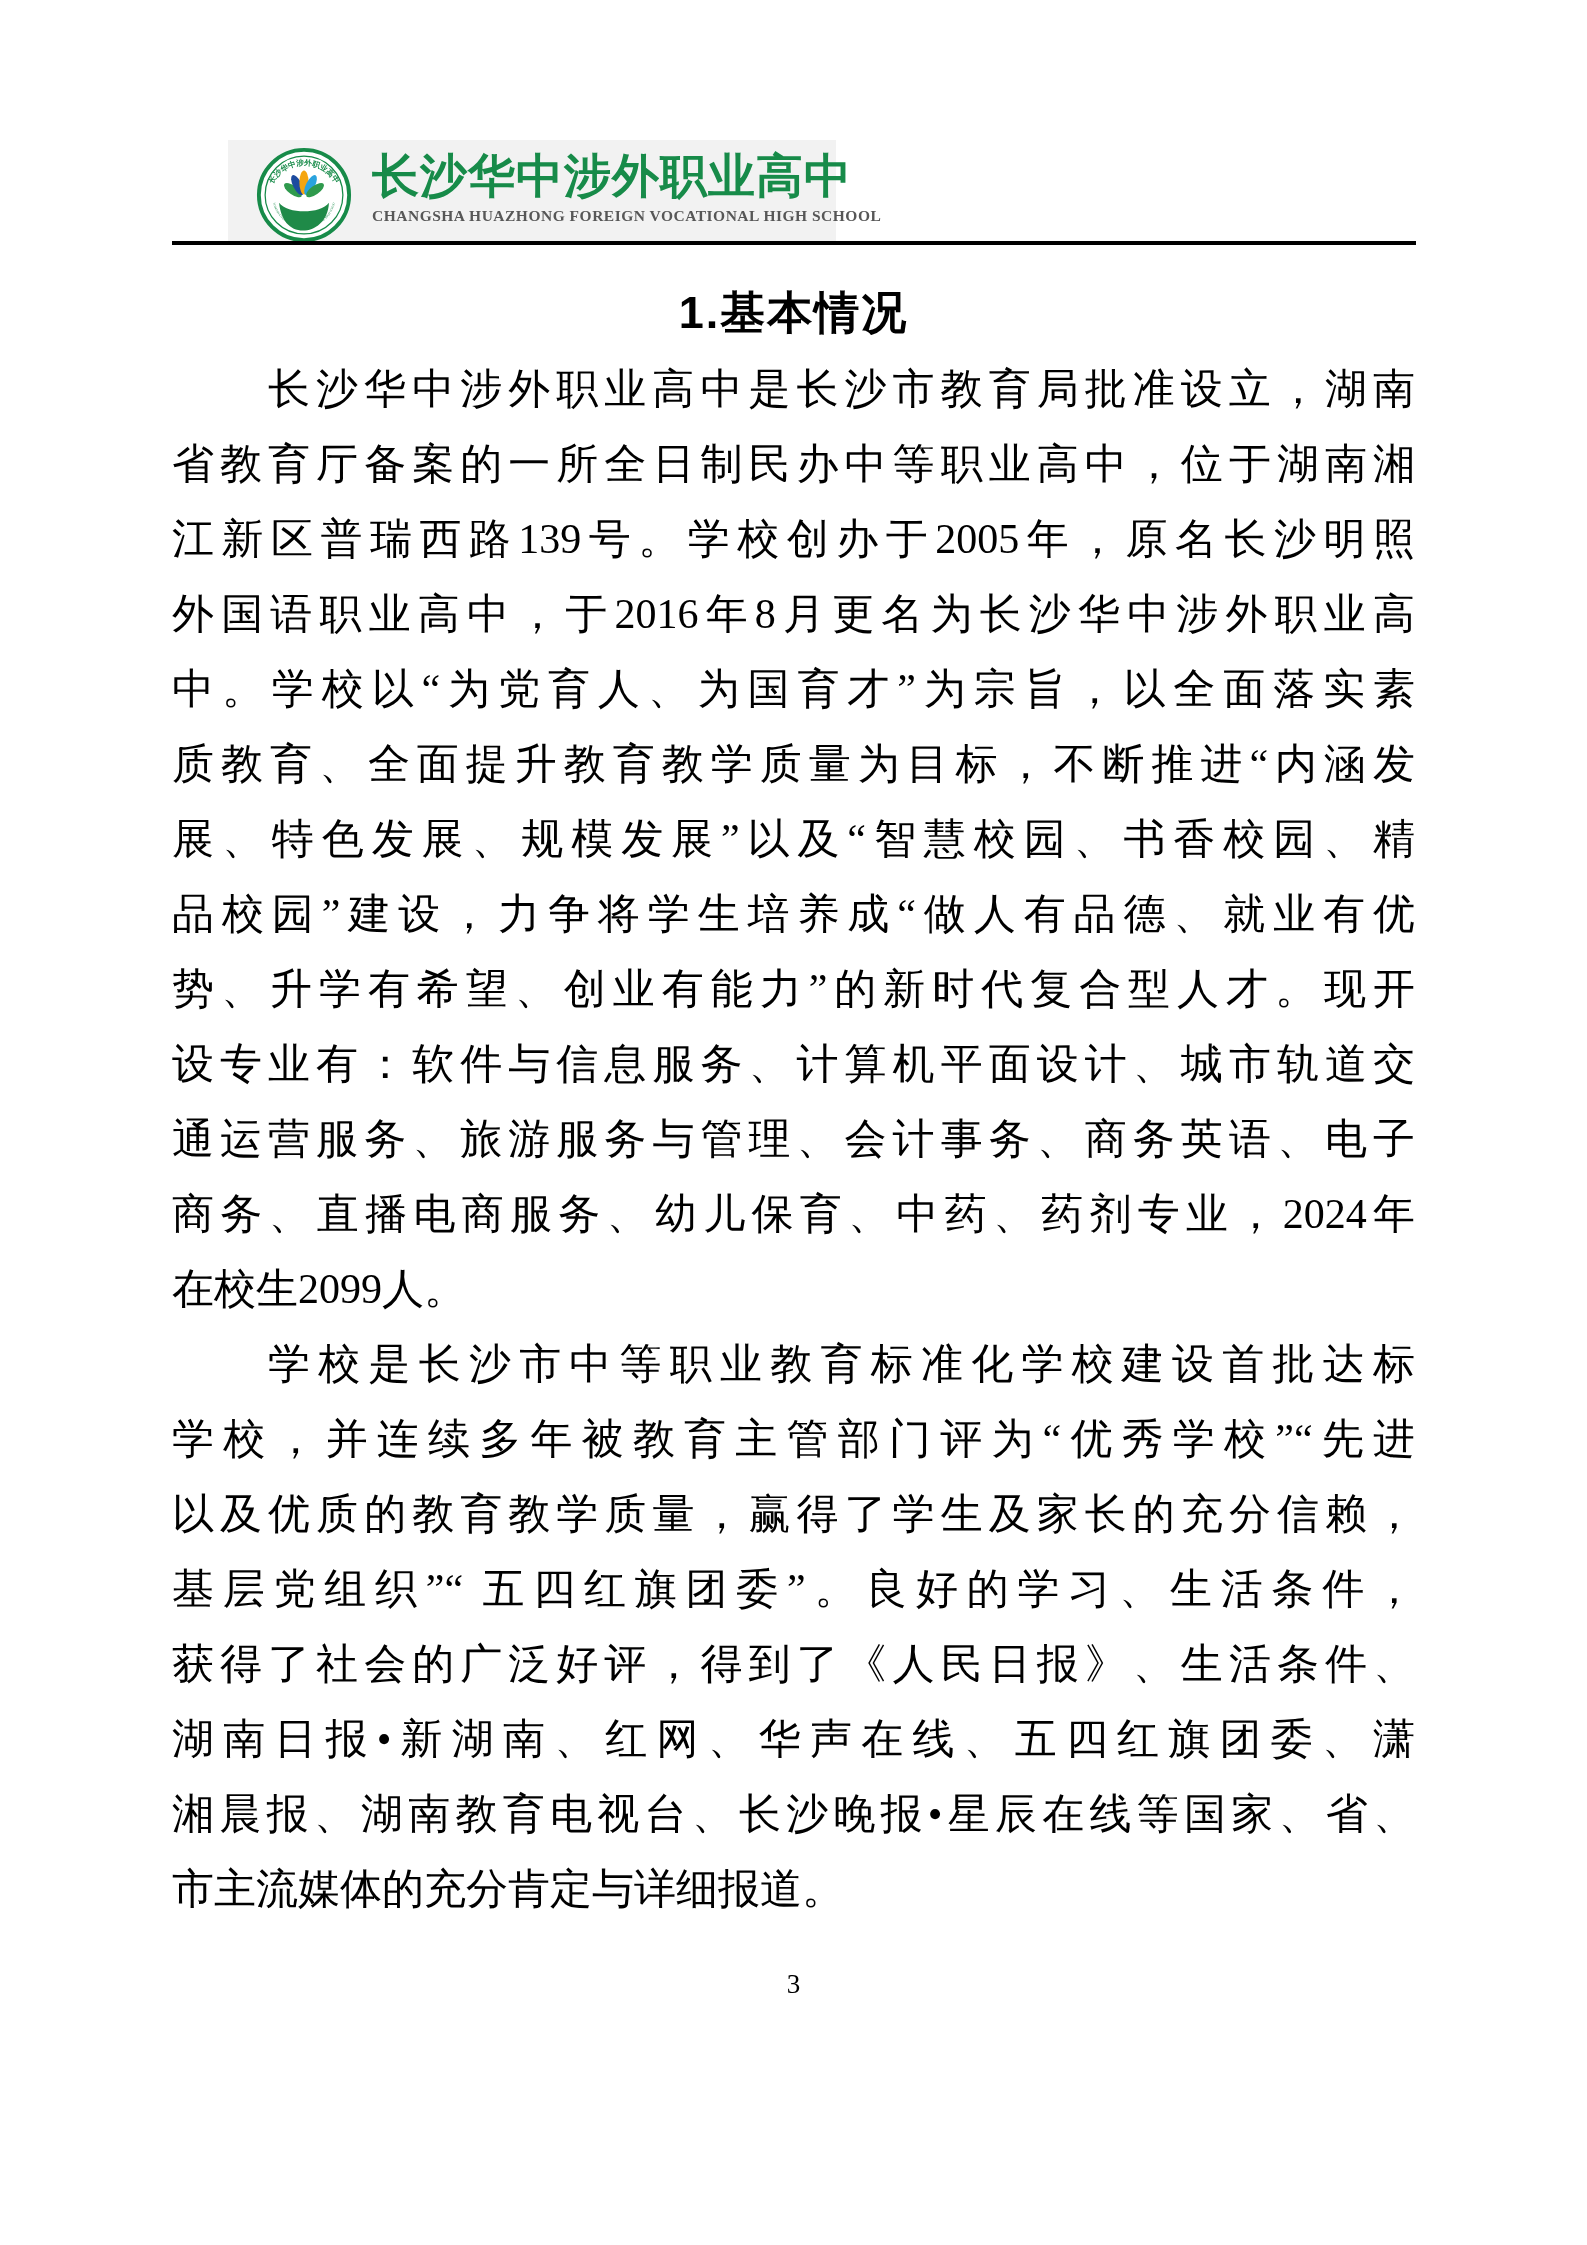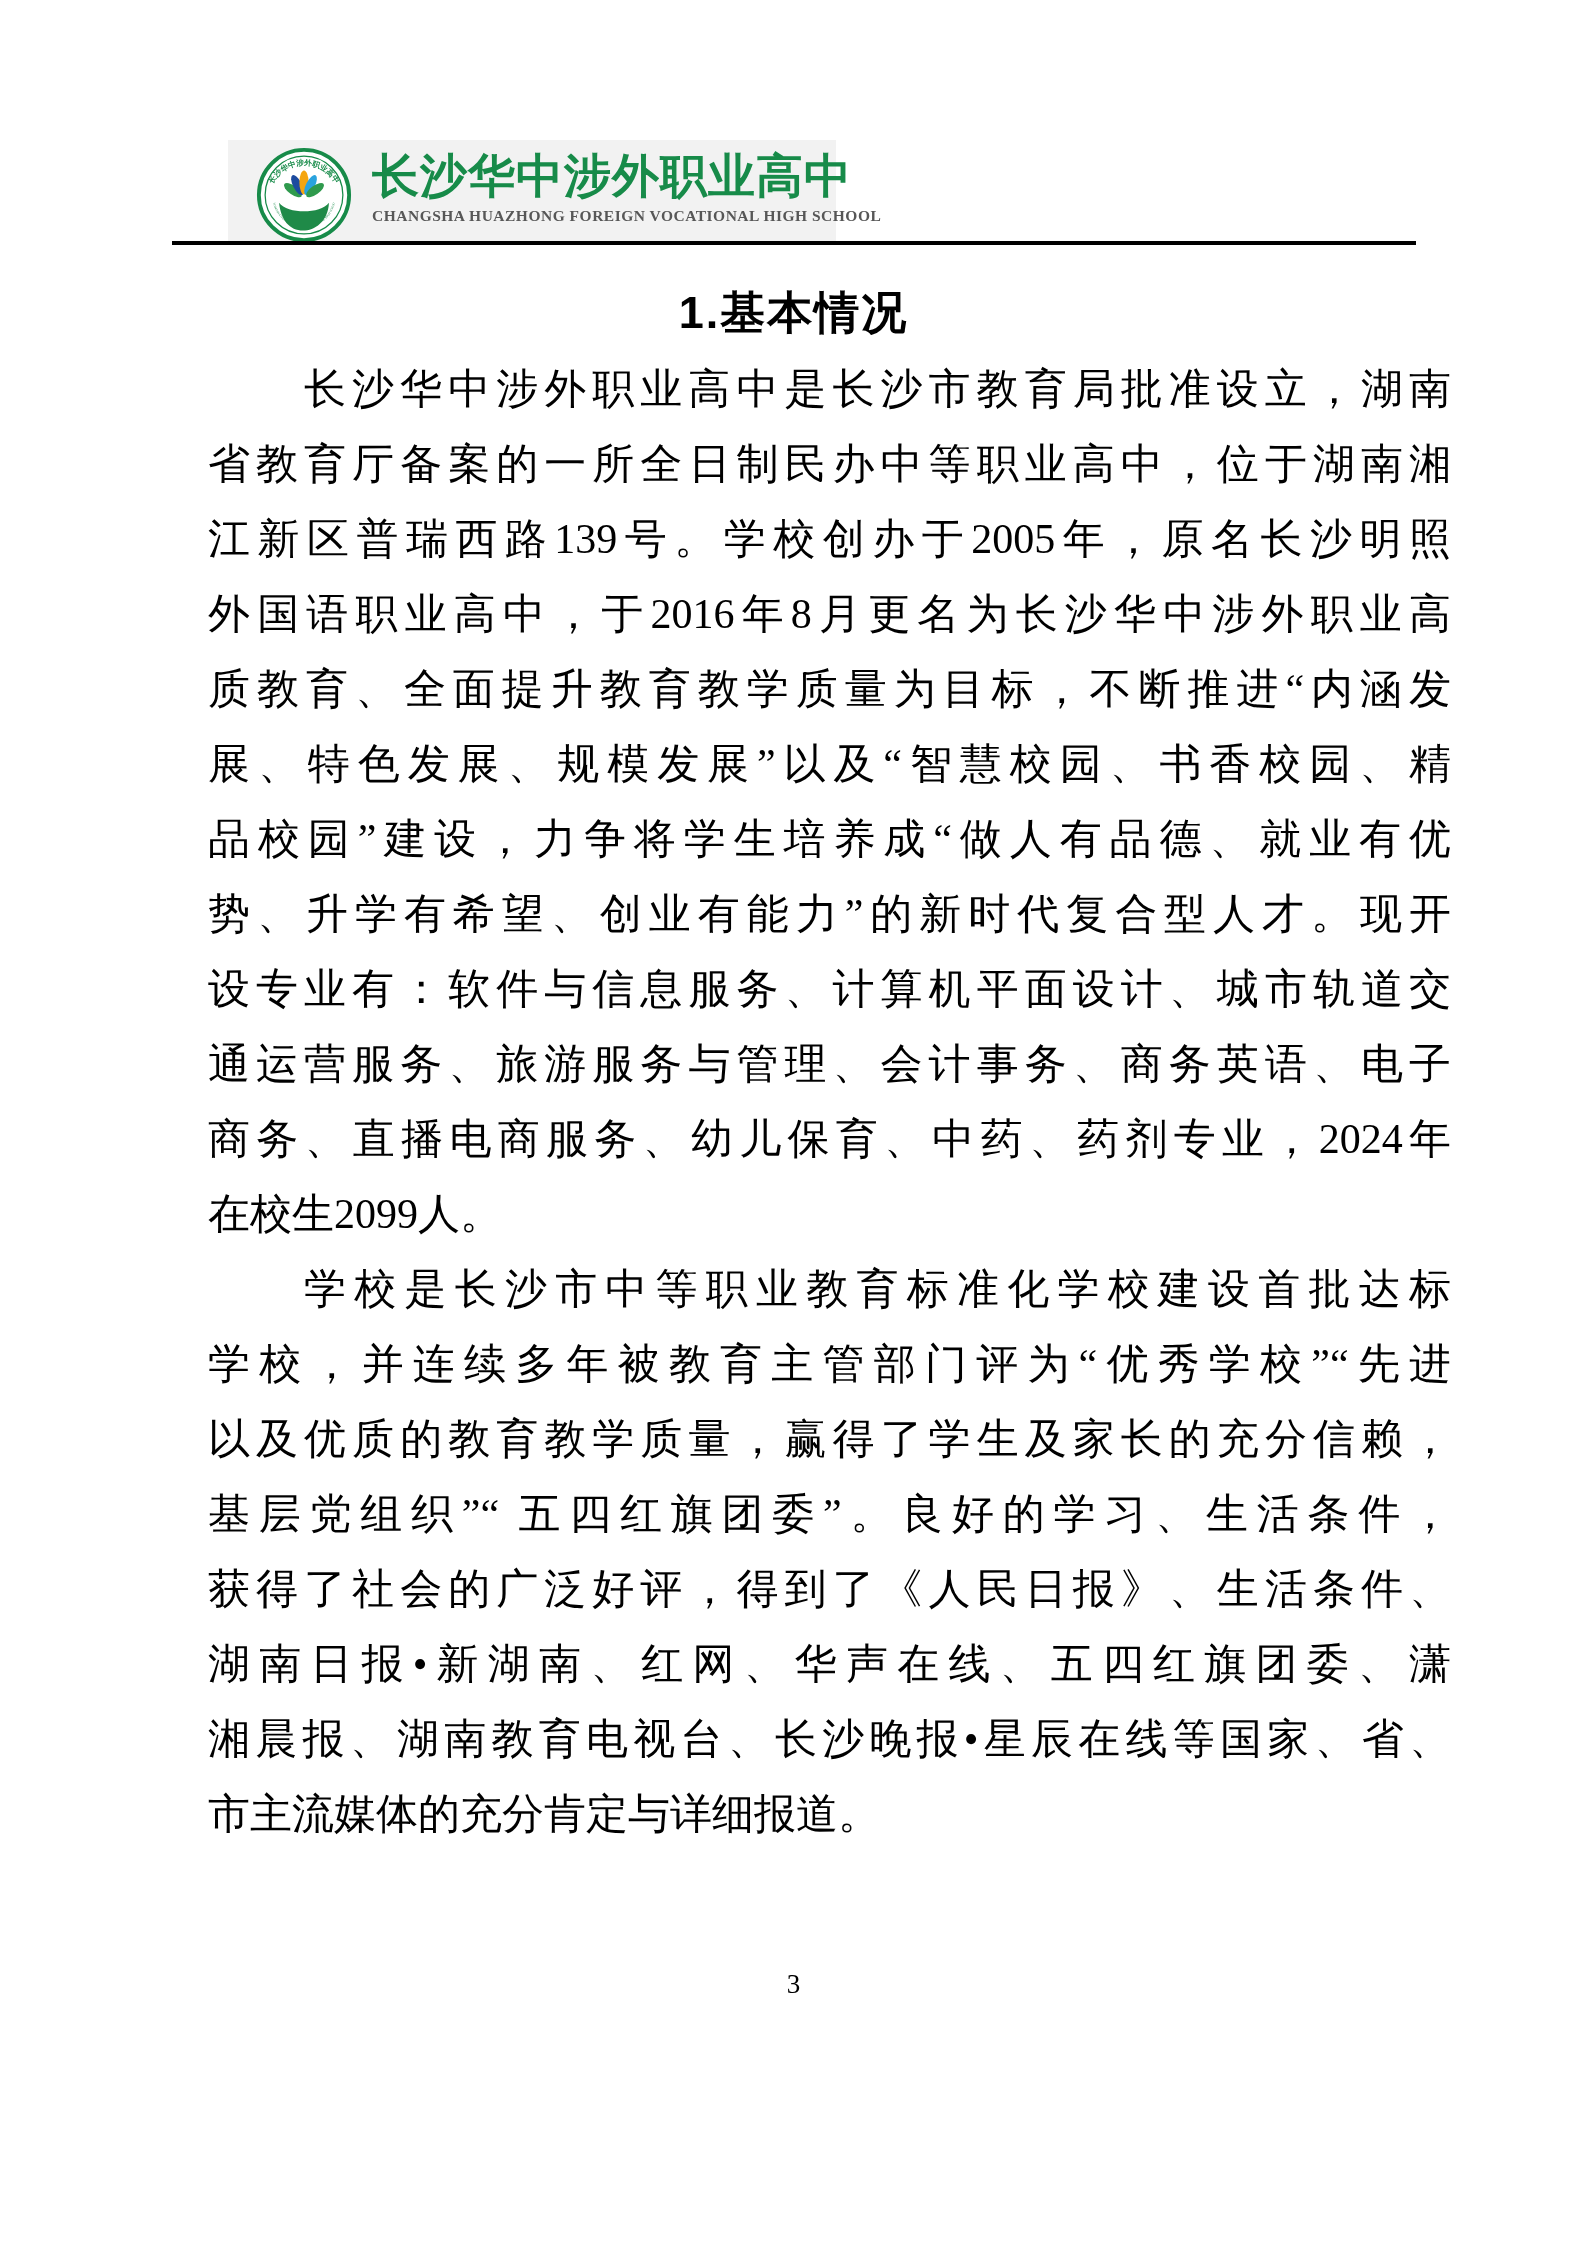--- a/index.html
+++ b/index.html
@@ -20,21 +20,21 @@
   .logo-subtitle{
     font-size:15.5px;line-height:18px;font-weight:700;letter-spacing:0.5px;
     margin-top:5px;font-family:"Liberation Serif", serif;white-space:nowrap;
   }
   .rule{position:absolute;left:172px;top:241px;width:1244px;height:4px;background:#000;}
   .heading{
     position:absolute;left:172px;top:256px;width:1243px;
     font-family:"Liberation Sans", sans-serif;font-weight:700;
     font-size:45px;line-height:54px;letter-spacing:2px;text-align:center;
   }
-  .body-text{position:absolute;left:172px;top:352px;width:1243px;margin-left:36px;}
+  .body-text{position:absolute;left:172px;top:352px;width:1243px;}
   .line{
     font-size:42px;line-height:75px;height:75px;
     text-align:justify;text-align-last:justify;
     text-justify:inter-character;white-space:nowrap;
   }
   .line.first{padding-left:96px;}
   .line.last{text-align-last:left;}
   .page-number{
     position:absolute;left:0;top:1968px;width:1587px;text-align:center;
     font-size:27px;line-height:32px;font-family:"Liberation Serif", serif;
@@ -75,20 +75,21 @@
 
 <div class="rule"></div>
 
 <h1 class="heading">1.基本情况</h1>
 
 <div class="body-text">
     <div class="line first">长沙华中涉外职业高中是长沙市教育局批准设立，湖南</div>
     <div class="line">省教育厅备案的一所全日制民办中等职业高中，位于湖南湘</div>
     <div class="line">江新区普瑞西路139号。学校创办于2005年，原名长沙明照</div>
     <div class="line">外国语职业高中，于2016年8月更名为长沙华中涉外职业高</div>
+    <div class="line">中。学校以“为党育人、为国育才”为宗旨，以全面落实素</div>
     <div class="line">质教育、全面提升教育教学质量为目标，不断推进“内涵发</div>
     <div class="line">展、特色发展、规模发展”以及“智慧校园、书香校园、精</div>
     <div class="line">品校园”建设，力争将学生培养成“做人有品德、就业有优</div>
     <div class="line">势、升学有希望、创业有能力”的新时代复合型人才。现开</div>
     <div class="line">设专业有：软件与信息服务、计算机平面设计、城市轨道交</div>
     <div class="line">通运营服务、旅游服务与管理、会计事务、商务英语、电子</div>
     <div class="line">商务、直播电商服务、幼儿保育、中药、药剂专业，2024年</div>
     <div class="line last">在校生2099人。</div>
     <div class="line first">学校是长沙市中等职业教育标准化学校建设首批达标</div>
     <div class="line">学校，并连续多年被教育主管部门评为“优秀学校”“先进</div>

